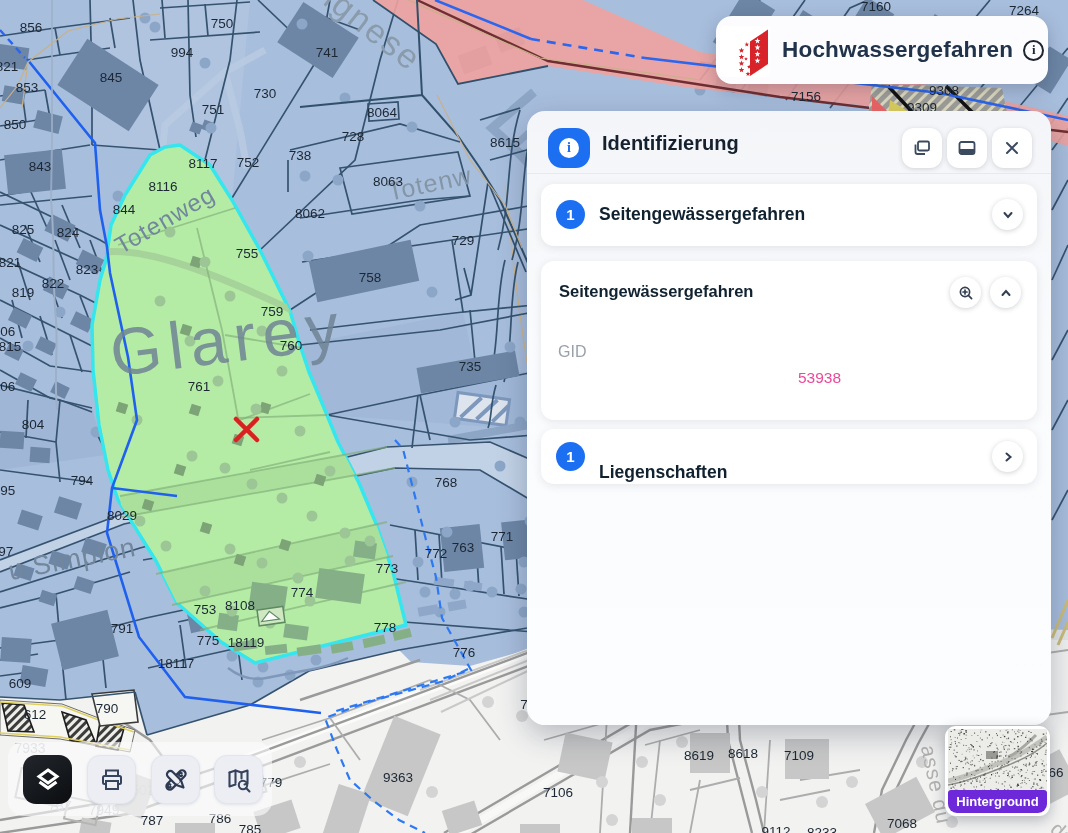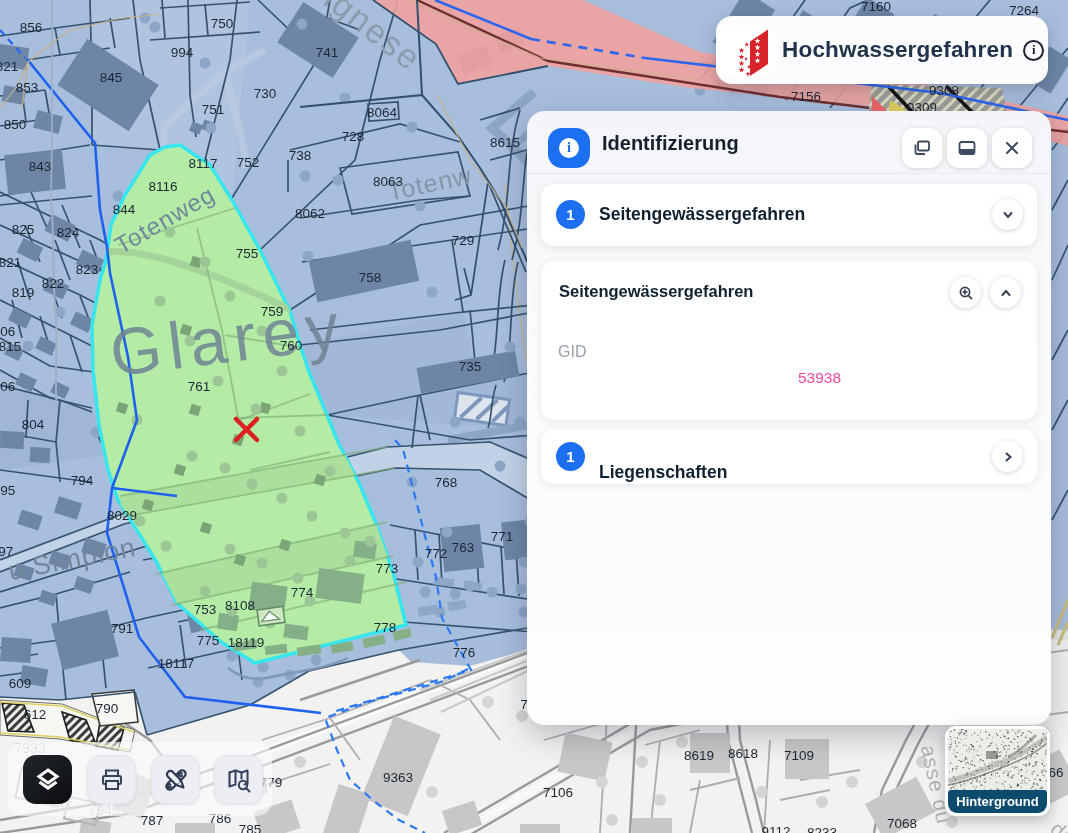--- a/index.html
+++ b/index.html
@@ -59,21 +59,21 @@
   .tb { position:absolute; top:13px; width:49px; height:49px; border-radius:13px; }
   .tb.dark { background:linear-gradient(145deg,#22262c,#0b0d10); }
   .tb.lite { background:#eceef4; border:1px solid #e2e5ee;
       box-shadow:0 1px 3px rgba(60,70,90,.12); }
   .tb svg { position:absolute; left:50%; top:50%; transform:translate(-50%,-50%); }
 
   .thumb { position:absolute; left:945px; top:726px; width:105px; height:90px;
     background:#fff; border-radius:11px; box-shadow:0 4px 14px rgba(30,40,60,.3); }
   .thumb .tmap { position:absolute; left:3px; top:3px; width:99px; height:61px; overflow:hidden; }
   .thumb .tlabel { position:absolute; left:3px; top:64px; width:99px; height:23px;
-    background:#0c4a6e; border-radius:3px 3px 9px 9px; color:#fff; font-size:13px;
+    background:#6d28d9; border-radius:3px 3px 9px 9px; color:#fff; font-size:13px;
     font-weight:bold; display:flex; align-items:center; justify-content:center; }
 </style></head>
 <body>
 <div id="stage">
 <svg id="map" width="1068" height="833" viewBox="0 0 1068 833">
   <defs>
     <pattern id="yhatch" width="7" height="7" patternTransform="rotate(45)" patternUnits="userSpaceOnUse">
       <rect width="8" height="8" fill="#f7f7f2"></rect>
           <rect width="2.6" height="8" fill="#e0d060"></rect>
     </pattern>

